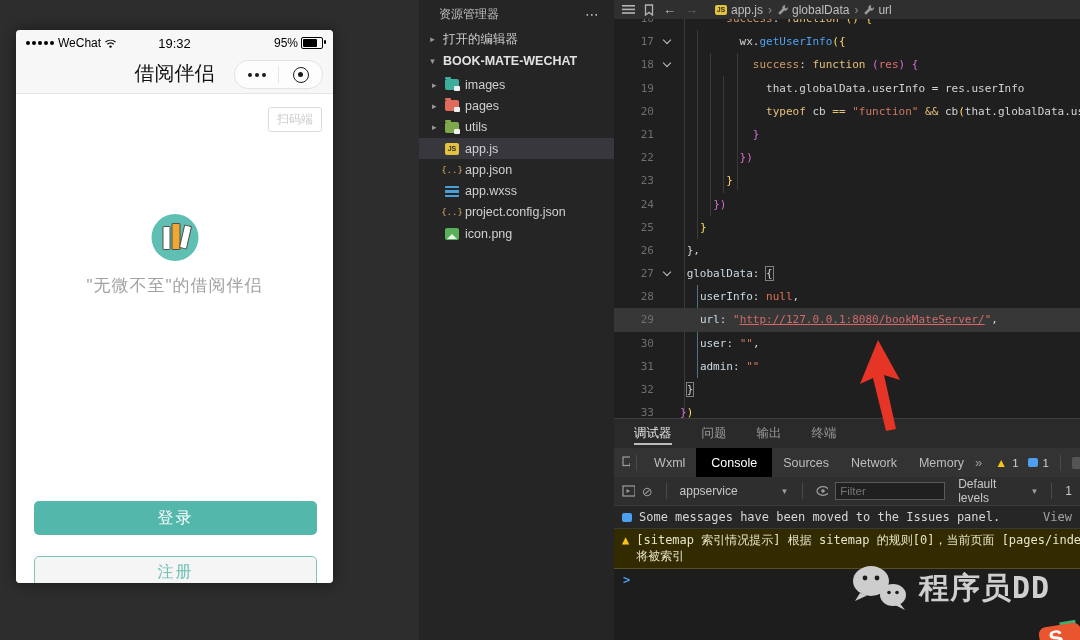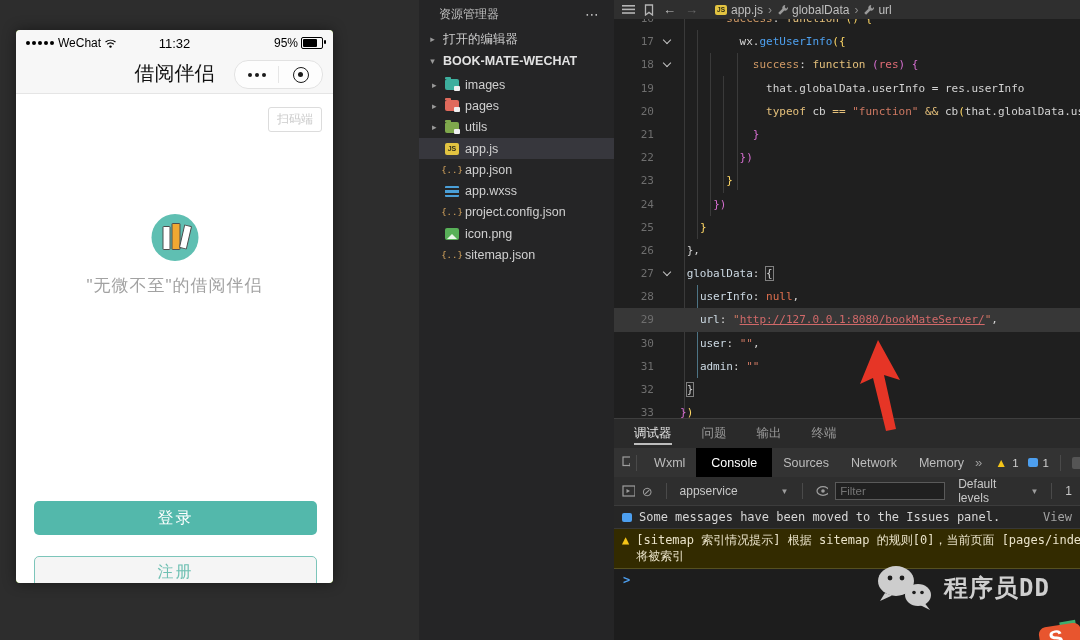--- a/index.html
+++ b/index.html
@@ -129,21 +129,21 @@
             font-size:11.5px;padding:0 4px;font-family:"Liberation Sans",sans-serif;}
   .console{height:135px;background:#1d1d1d;position:relative;overflow:hidden;
            font-family:"DejaVu Sans Mono",monospace;}
   .con-row1{height:22px;display:flex;align-items:center;gap:7px;background:#262626;
             border-bottom:1px solid #383838;padding:0 8px;font-size:12px;color:#d6d6d6;}
   .view-link{margin-left:auto;color:#a3a3a3;}
   .con-warn{background:#332b00;border-bottom:1px solid #565020;display:flex;gap:7px;
             padding:3px 8px 4px 8px;font-size:12px;color:#e9e2c8;line-height:16px;}
   .prompt{color:#4d9fef;font-weight:bold;font-size:12px;margin:4px 0 0 9px;}
   .watermark{position:absolute;right:30px;top:58px;display:flex;align-items:center;gap:10px;}
-  .wm-text{font-size:24px;font-weight:bold;color:#cfcfcf;letter-spacing:1px;}
+  .wm-text{font-size:30px;font-weight:bold;color:#cfcfcf;letter-spacing:1px;}
   .corner-logo{position:absolute;right:-6px;bottom:-12px;width:52px;height:32px;}
   .corner-logo .green{position:absolute;left:26px;top:0;width:16px;height:10px;background:#3fae6e;transform:rotate(-10deg);}
   .corner-logo .orange{position:absolute;left:6px;top:4px;width:42px;height:30px;background:#e8552e;
        border-radius:7px;transform:rotate(-9deg);color:#fff;font-weight:bold;font-size:22px;
        font-family:"Liberation Sans",sans-serif;padding-left:9px;box-sizing:border-box;}
 
   
   #red-arrow{left:858px;top:338px;z-index:20;}
 </style>
 </head>
@@ -160,21 +160,21 @@
             <i></i>
             <i></i>
             <i></i>
           </span>
         <span>WeChat</span>
         <svg width="13" height="10" style="margin-left:3px">
           <path d="M1.5 4a8 8 0 0 1 10 0" stroke="#000" fill="none" stroke-width="1.2"></path>
           <path d="M3.2 6.2a5.2 5.2 0 0 1 6.6 0" stroke="#000" fill="none" stroke-width="1.2"></path>
           <circle cx="6.5" cy="8.6" r="1.2" fill="#000"></circle>
         </svg>
-        <span class="p-time">11:32</span>
+        <span class="p-time">19:32</span>
         <span class="p-batt-wrap">
           <span>95%</span>
           <span class="batt">
               <i></i>
             </span>
         </span>
       </div>
       <div class="p-nav">
         <div class="p-title">借阅伴侣</div>
         <div class="capsule">
@@ -249,25 +249,20 @@
         </div>
         <div class="xrow">
           <span class="xarr"></span>
           <span class="fi json-file"></span>
           <span class="xlbl">project.config.json</span>
         </div>
         <div class="xrow">
           <span class="xarr"></span>
           <span class="fi image-file"></span>
           <span class="xlbl">icon.png</span>
-        </div>
-        <div class="xrow">
-          <span class="xarr"></span>
-          <span class="fi json-file"></span>
-          <span class="xlbl">sitemap.json</span>
         </div>
       </div>
   </div>
 
   <div id="editor" class="abs">
     <div class="ed-bar">
       <svg width="13" height="9">
         <rect y="0" width="13" height="1.6" fill="#b5b5b5"></rect>
           <rect y="3.6" width="13" height="1.6" fill="#b5b5b5"></rect>
           <rect y="7.2" width="13" height="1.6" fill="#b5b5b5"></rect>

